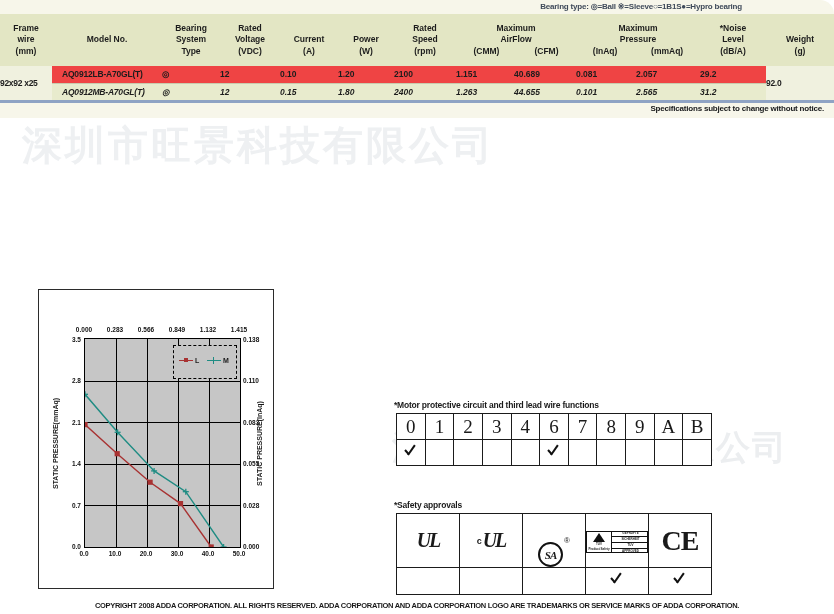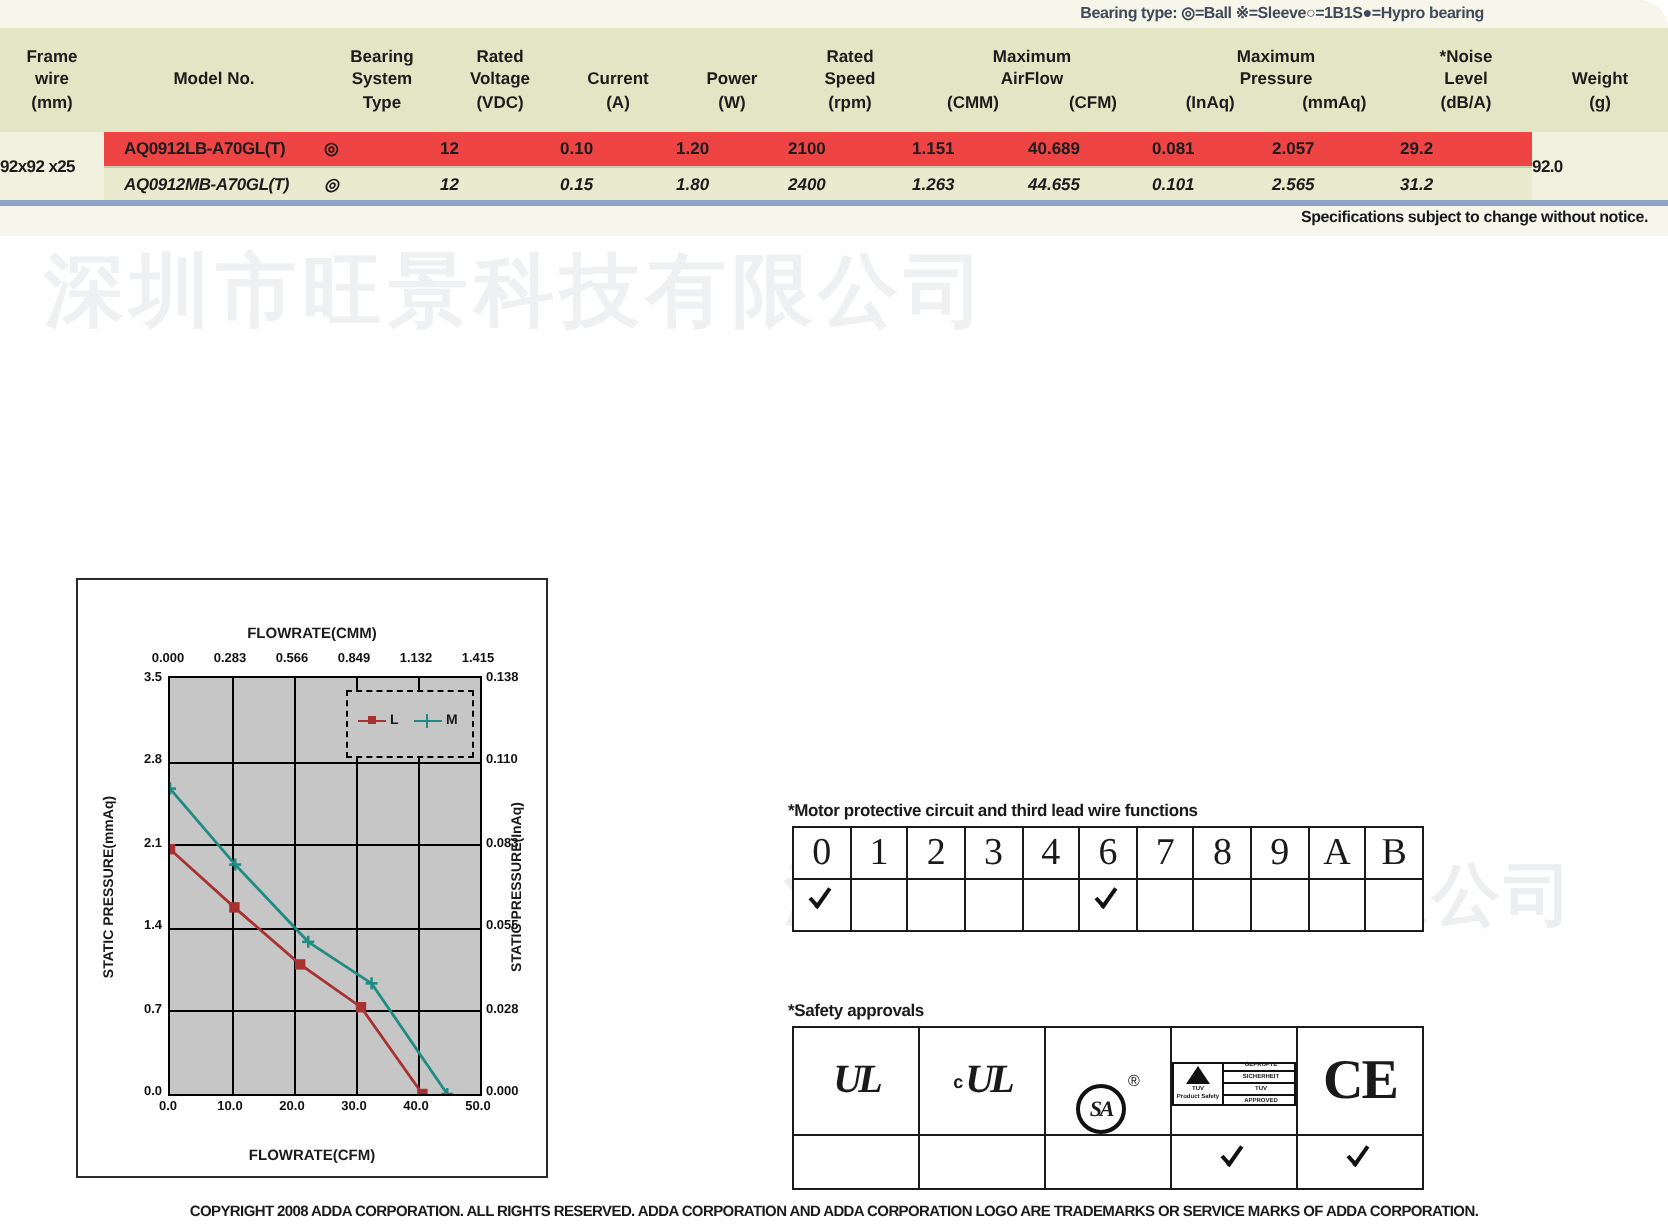--- a/index.html
+++ b/index.html
@@ -485,22 +485,20 @@
 
   <div class="band-rule"></div>
   <div class="band-note">Specifications subject to change without notice.</div>
 </div>
 
 <div class="watermark">深圳市旺景科技有限公司</div>
 <div class="watermark-2">深圳市旺景科技有限公司</div>
 
 <div class="chart-box">
 
-  <div class="chart-toplabel">FLOWRATE(CMM)</div>
-  <div class="chart-botlabel">FLOWRATE(CFM)</div>
 
   <div class="axis-title-left">STATIC PRESSURE(mmAq)</div>
   <div class="axis-title-right">STATIC PRESSURE(InAq)</div>
 
   <div class="tick tick-top" style="left:45px; top:36px;">0.000</div>
   <div class="tick tick-top" style="left:76px; top:36px;">0.283</div>
   <div class="tick tick-top" style="left:107px; top:36px;">0.566</div>
   <div class="tick tick-top" style="left:138px; top:36px;">0.849</div>
   <div class="tick tick-top" style="left:169px; top:36px;">1.132</div>
   <div class="tick tick-top" style="left:200px; top:36px;">1.415</div>

